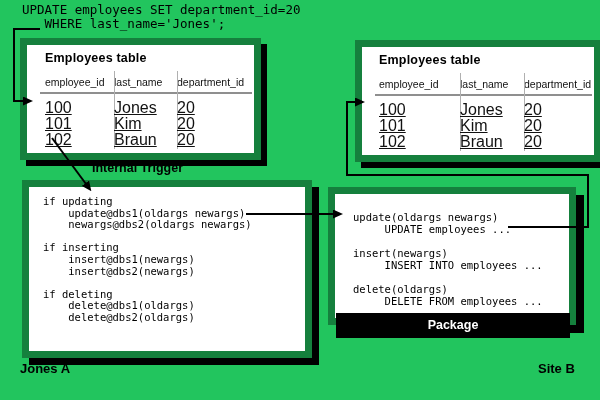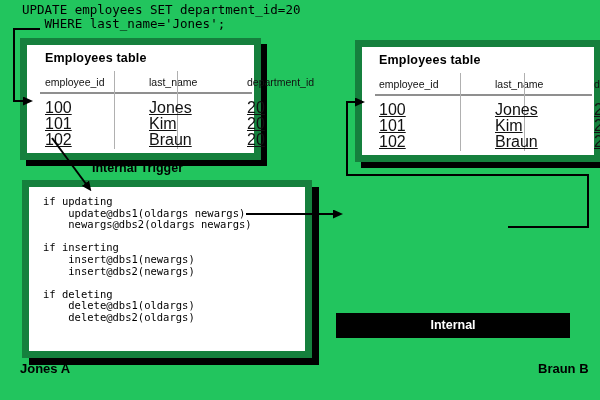--- a/index.html
+++ b/index.html
@@ -4,21 +4,21 @@
 <style>
   html,body{margin:0;padding:0;background:#fff;}
   .diagram{position:relative;width:600px;height:400px;background:#22c55e;
            font-family:"Liberation Sans",sans-serif;color:#000;overflow:hidden;padding-left:25px;}
   pre{margin:0;white-space:pre;}
   .mono{font-family:"DejaVu Sans Mono","Liberation Mono",monospace;}
   .sql{position:absolute;left:22px;top:3px;font-size:12.5px;line-height:14px;color:#000;}
   .shadow-box{position:absolute;background:#fff;border:7px solid #15803d;}
   .etable{box-shadow:6px 6px 0 #000;}
   .etable .title{position:absolute;top:6px;font-weight:bold;font-size:12.5px;letter-spacing:0.2px;}
-  .hdr-row,.data-row{display:grid;align-items:center;gap:35px;}
+  .hdr-row,.data-row{display:grid;align-items:center;}
   .hdr-row{position:absolute;left:0;right:0;top:30px;height:14px;font-size:10.5px;color:#111;}
   .rows{position:absolute;left:0;right:0;top:54px;}
   .data-row{height:16px;font-size:16px;color:#111;text-decoration:underline;}
   .vsep{position:absolute;width:1px;top:26px;height:78px;background:#b0b0b0;}
   .hrule{position:absolute;height:2px;background:#8f8f8f;left:13px;right:2px;top:47px;}
   .trigger-label{position:absolute;left:92px;top:161px;font-weight:bold;font-size:12.5px;text-align:right;}
   .trigger-box{left:22px;top:180px;width:276px;height:164px;box-shadow:7px 7px 0 #000;}
   .trigger-box pre{position:absolute;left:14px;top:9px;font-size:10.5px;line-height:11.6px;}
   .package-box{left:328px;top:187px;width:234px;height:124px;box-shadow:8px 8px 0 #000;}
   .package-box pre{position:absolute;left:18px;top:17px;font-size:10.5px;line-height:12px;}
@@ -101,24 +101,34 @@
 
 if inserting
     insert@dbs1(newargs)
     insert@dbs2(newargs)
 
 if deleting
     delete@dbs1(oldargs)
     delete@dbs2(oldargs)</pre>
   </div>
 
-  <div class="package-bar">Internal</div>
+  <div class="shadow-box package-box">
+    <pre class="mono">update(oldargs newargs)
+     UPDATE employees ...
+
+insert(newargs)
+     INSERT INTO employees ...
+
+delete(oldargs)
+     DELETE FROM employees ...</pre>
+  </div>
+  <div class="package-bar">Package</div>
 
   <div class="site-label" style="left:20px;">Jones A</div>
-  <div class="site-label" style="left:538px;">Braun B</div>
+  <div class="site-label" style="left:538px;">Site B</div>
 
   <svg class="connectors" width="600" height="400" viewBox="0 0 600 400">
     <defs>
       <marker id="arrow" markerUnits="userSpaceOnUse" markerWidth="10" markerHeight="9" refX="1" refY="4.5" orient="auto">
         <path d="M0 0 L10 4.5 L0 9 Z" fill="#000"></path>
       </marker>
     </defs>
     <path d="M40 29 H14 V101 H24" fill="none" stroke="#000" stroke-width="2" marker-end="url(#arrow)"></path>
     <path d="M52 138 L86 184" fill="none" stroke="#000" stroke-width="2" marker-end="url(#arrow)"></path>
     <path d="M246 214 H334" fill="none" stroke="#000" stroke-width="2" marker-end="url(#arrow)"></path>

